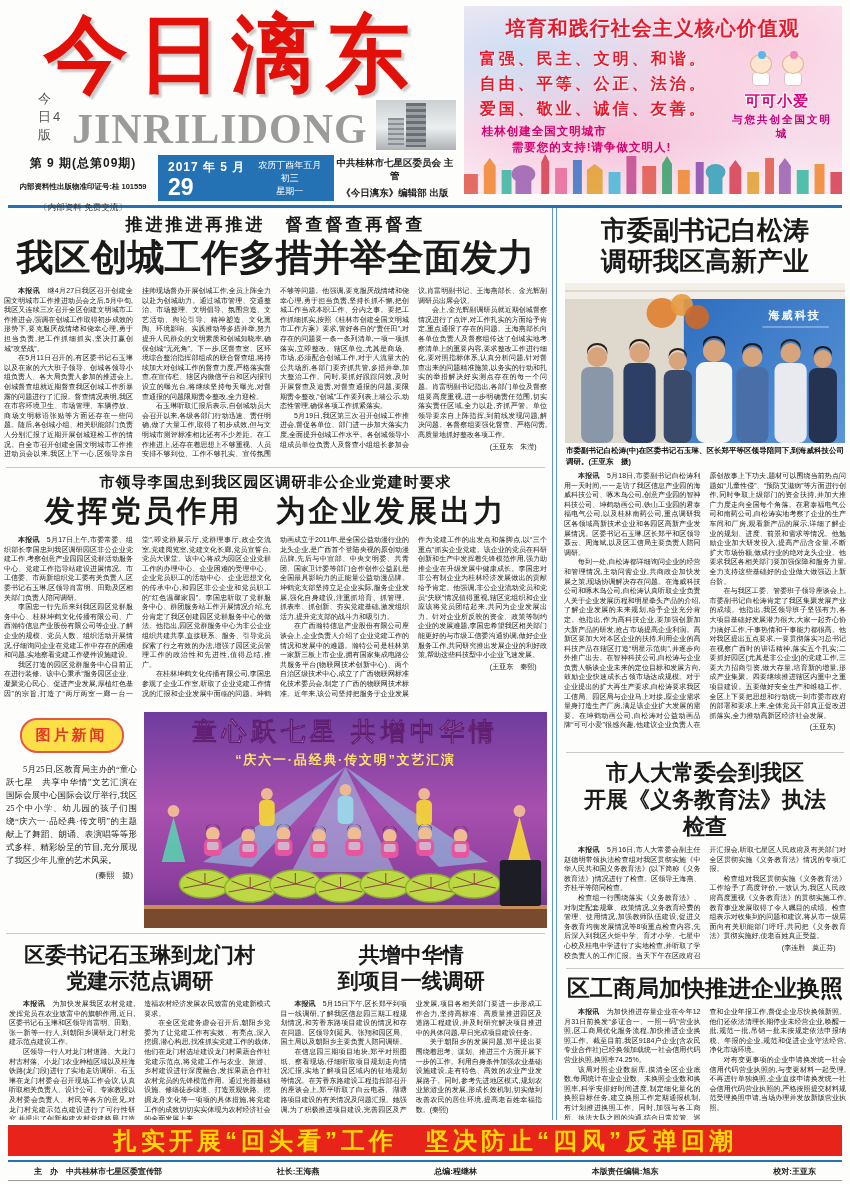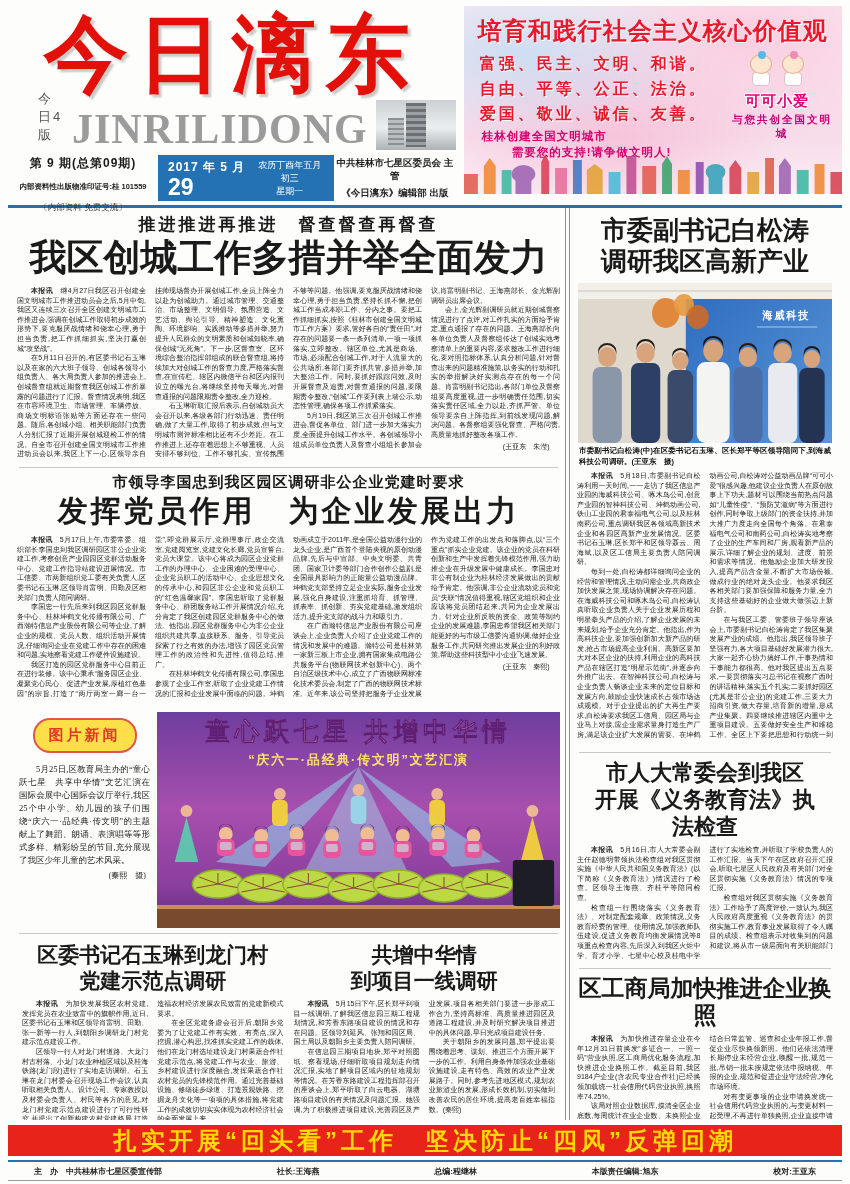--- a/index.html
+++ b/index.html
@@ -40,42 +40,42 @@
   .lunar-wrap { font-size:9px; line-height:13px; text-align:center; flex:1; }
   .pub-box { flex:1; text-align:center; font-size:9.5px; font-weight:bold; display:flex; flex-direction:column; justify-content:center; gap:4px; color:#222; }
   
   .promo { width:382px; height:188px; margin-left:8px; position:relative; overflow:hidden;
     background:
       radial-gradient(ellipse at 15% 25%, rgba(170,215,245,.55), transparent 42%),
       radial-gradient(ellipse at 75% 15%, rgba(250,185,210,.55), transparent 48%),
       radial-gradient(ellipse at 40% 70%, rgba(246,165,200,.45), transparent 52%),
       linear-gradient(180deg,#fbeaf2 0%,#f7dcea 70%,#fbeef4 100%);
   }
-  .promo-title { color:#e8192c; font-weight:900; font-size:24px; text-align:center; margin-top:9px;
+  .promo-title { color:#e8192c; font-weight:900; font-size:20px; text-align:center; margin-top:9px;
     letter-spacing:1px; text-shadow:1px 1px 0 #fff; }
   .promo-values { margin:4px 0 0 16px; }
   .promo-values div { color:#e8192c; font-weight:900; font-size:16px; line-height:25px; letter-spacing:3px; text-shadow:1px 1px 0 #fff; }
   .promo-slogan1 { color:#d6006e; font-weight:bold; font-size:11.5px; margin:3px 0 0 18px; letter-spacing:1px; }
   .promo-slogan2 { color:#d6006e; font-weight:bold; font-size:11.5px; margin:1px 0 0 48px; letter-spacing:1px; }
   .mascot-area { position:absolute; right:6px; top:48px; width:118px; text-align:center; }
   .kids { display:flex; justify-content:center; gap:6px; margin-bottom:2px; }
   .kid { width:26px; height:36px; position:relative; }
   .kid .head { width:22px; height:20px; border-radius:50%; background:#fde6cf; border:1px solid #e6b394; margin:0 auto; position:relative; }
   .kid .head:before { content:""; position:absolute; top:-4px; left:7px; width:8px; height:8px; border-radius:50%; }
   .kid.blue .head:before { background:#58b8e8; }
   .kid.pink .head:before { background:#f08ab8; }
   .kid .body { width:18px; height:14px; background:#fff; border:1px solid #e0c0c8; border-radius:4px; margin:-2px auto 0; }
   .mascot-logo { font-size:15px; font-weight:900; color:#e0007a; letter-spacing:1px;
     text-shadow:1px 1px 0 #fff,-1px -1px 0 #fff,1px -1px 0 #fff,-1px 1px 0 #fff; }
   .promo-slogan3 { font-size:10.5px; font-weight:bold; color:#c4007a; letter-spacing:2px; margin-top:2px;margin-left:10px; }
   .skyline { position:absolute; bottom:0; left:0; width:100%; height:42px; }
   
   .blue-rule { border-top:3px solid #2472b4; margin:4px 8px 0 8px; }
   
-  .content { display:flex; padding:0 17px; height:912px; overflow:hidden; }
+  .content { display:flex; padding:0 4px; height:912px; overflow:hidden; }
   .left-sec { width:548px; padding-right:5px; }
   .v-divider { width:5px; border-left:1.5px solid #5f9bd0; border-right:1.5px solid #5f9bd0; }
   .right-sec { flex:1; padding-left:7px; }
   .sep { border:none; border-top:1px solid #c9c9c9; margin:5px 2px; }
   
   .newsbody { font-size:7px; line-height:9.6px; text-align:justify; overflow:hidden; color:#222; }
   .newsbody p { text-indent:2em; }
   .lede { font-weight:bold; }
   .byline { text-align:right !important; text-indent:0 !important; padding-right:1.5em; margin-top:2px; }
   .cols4 { column-count:4; column-gap:9px; }

